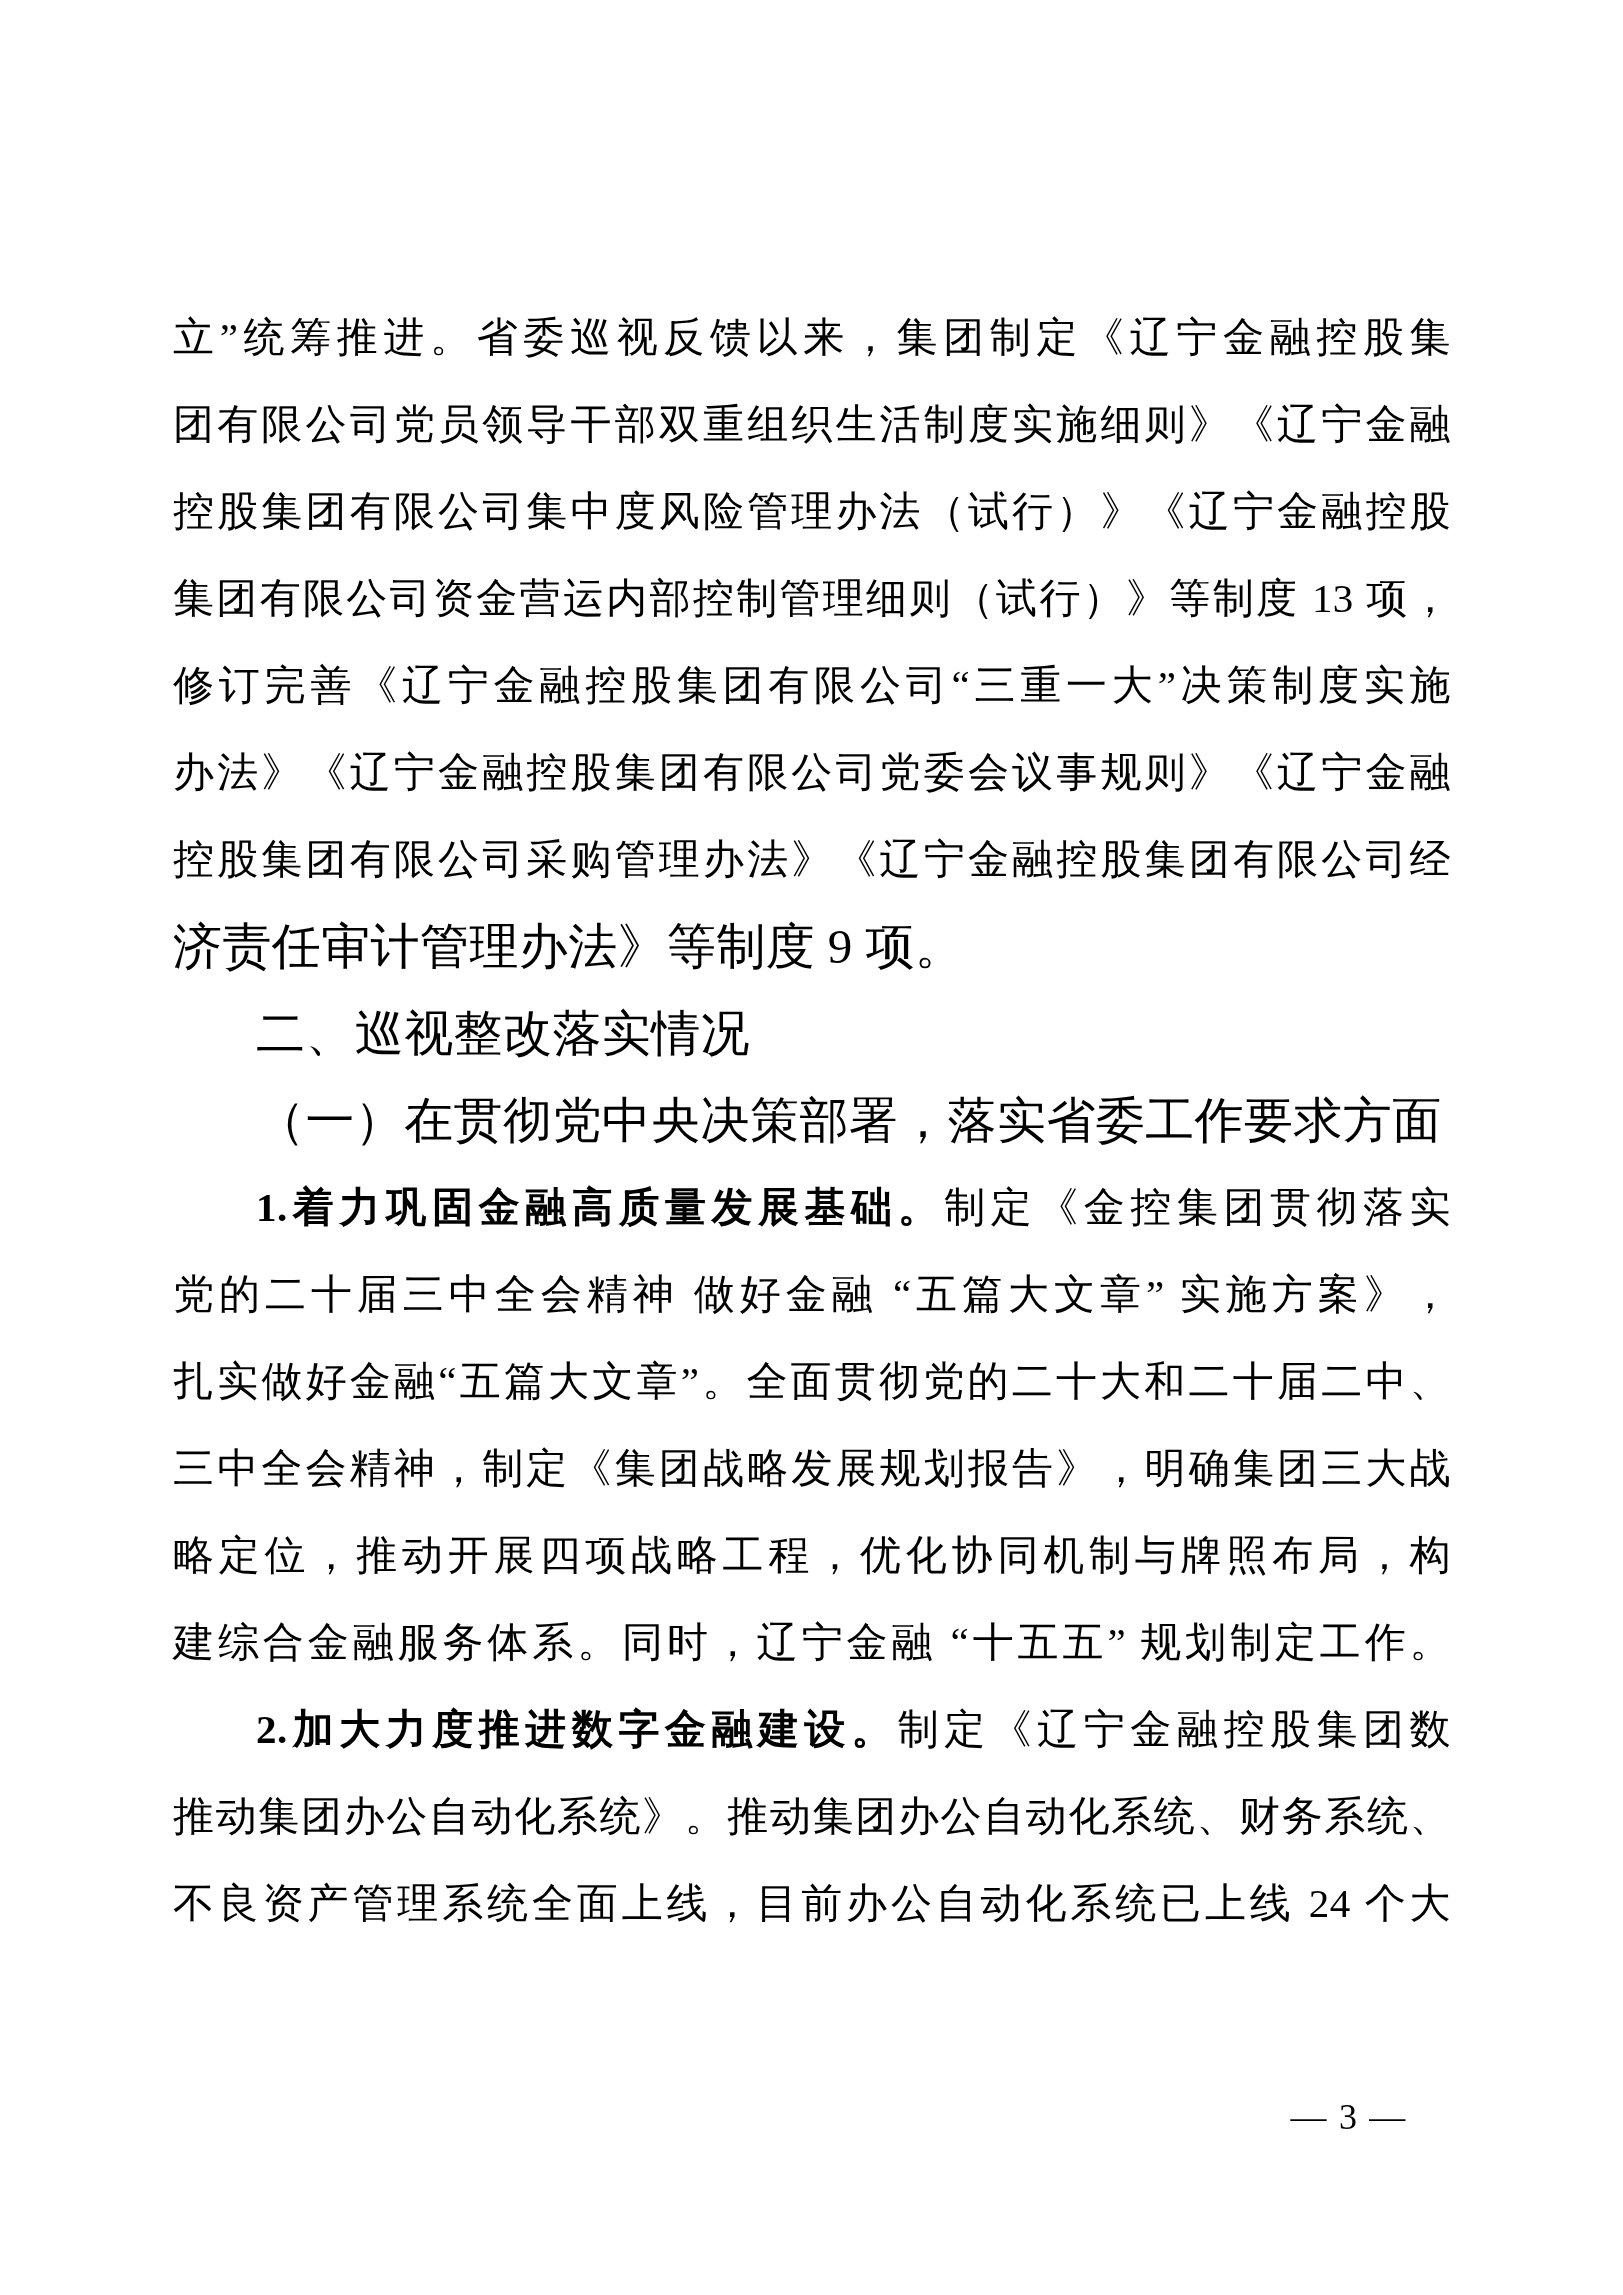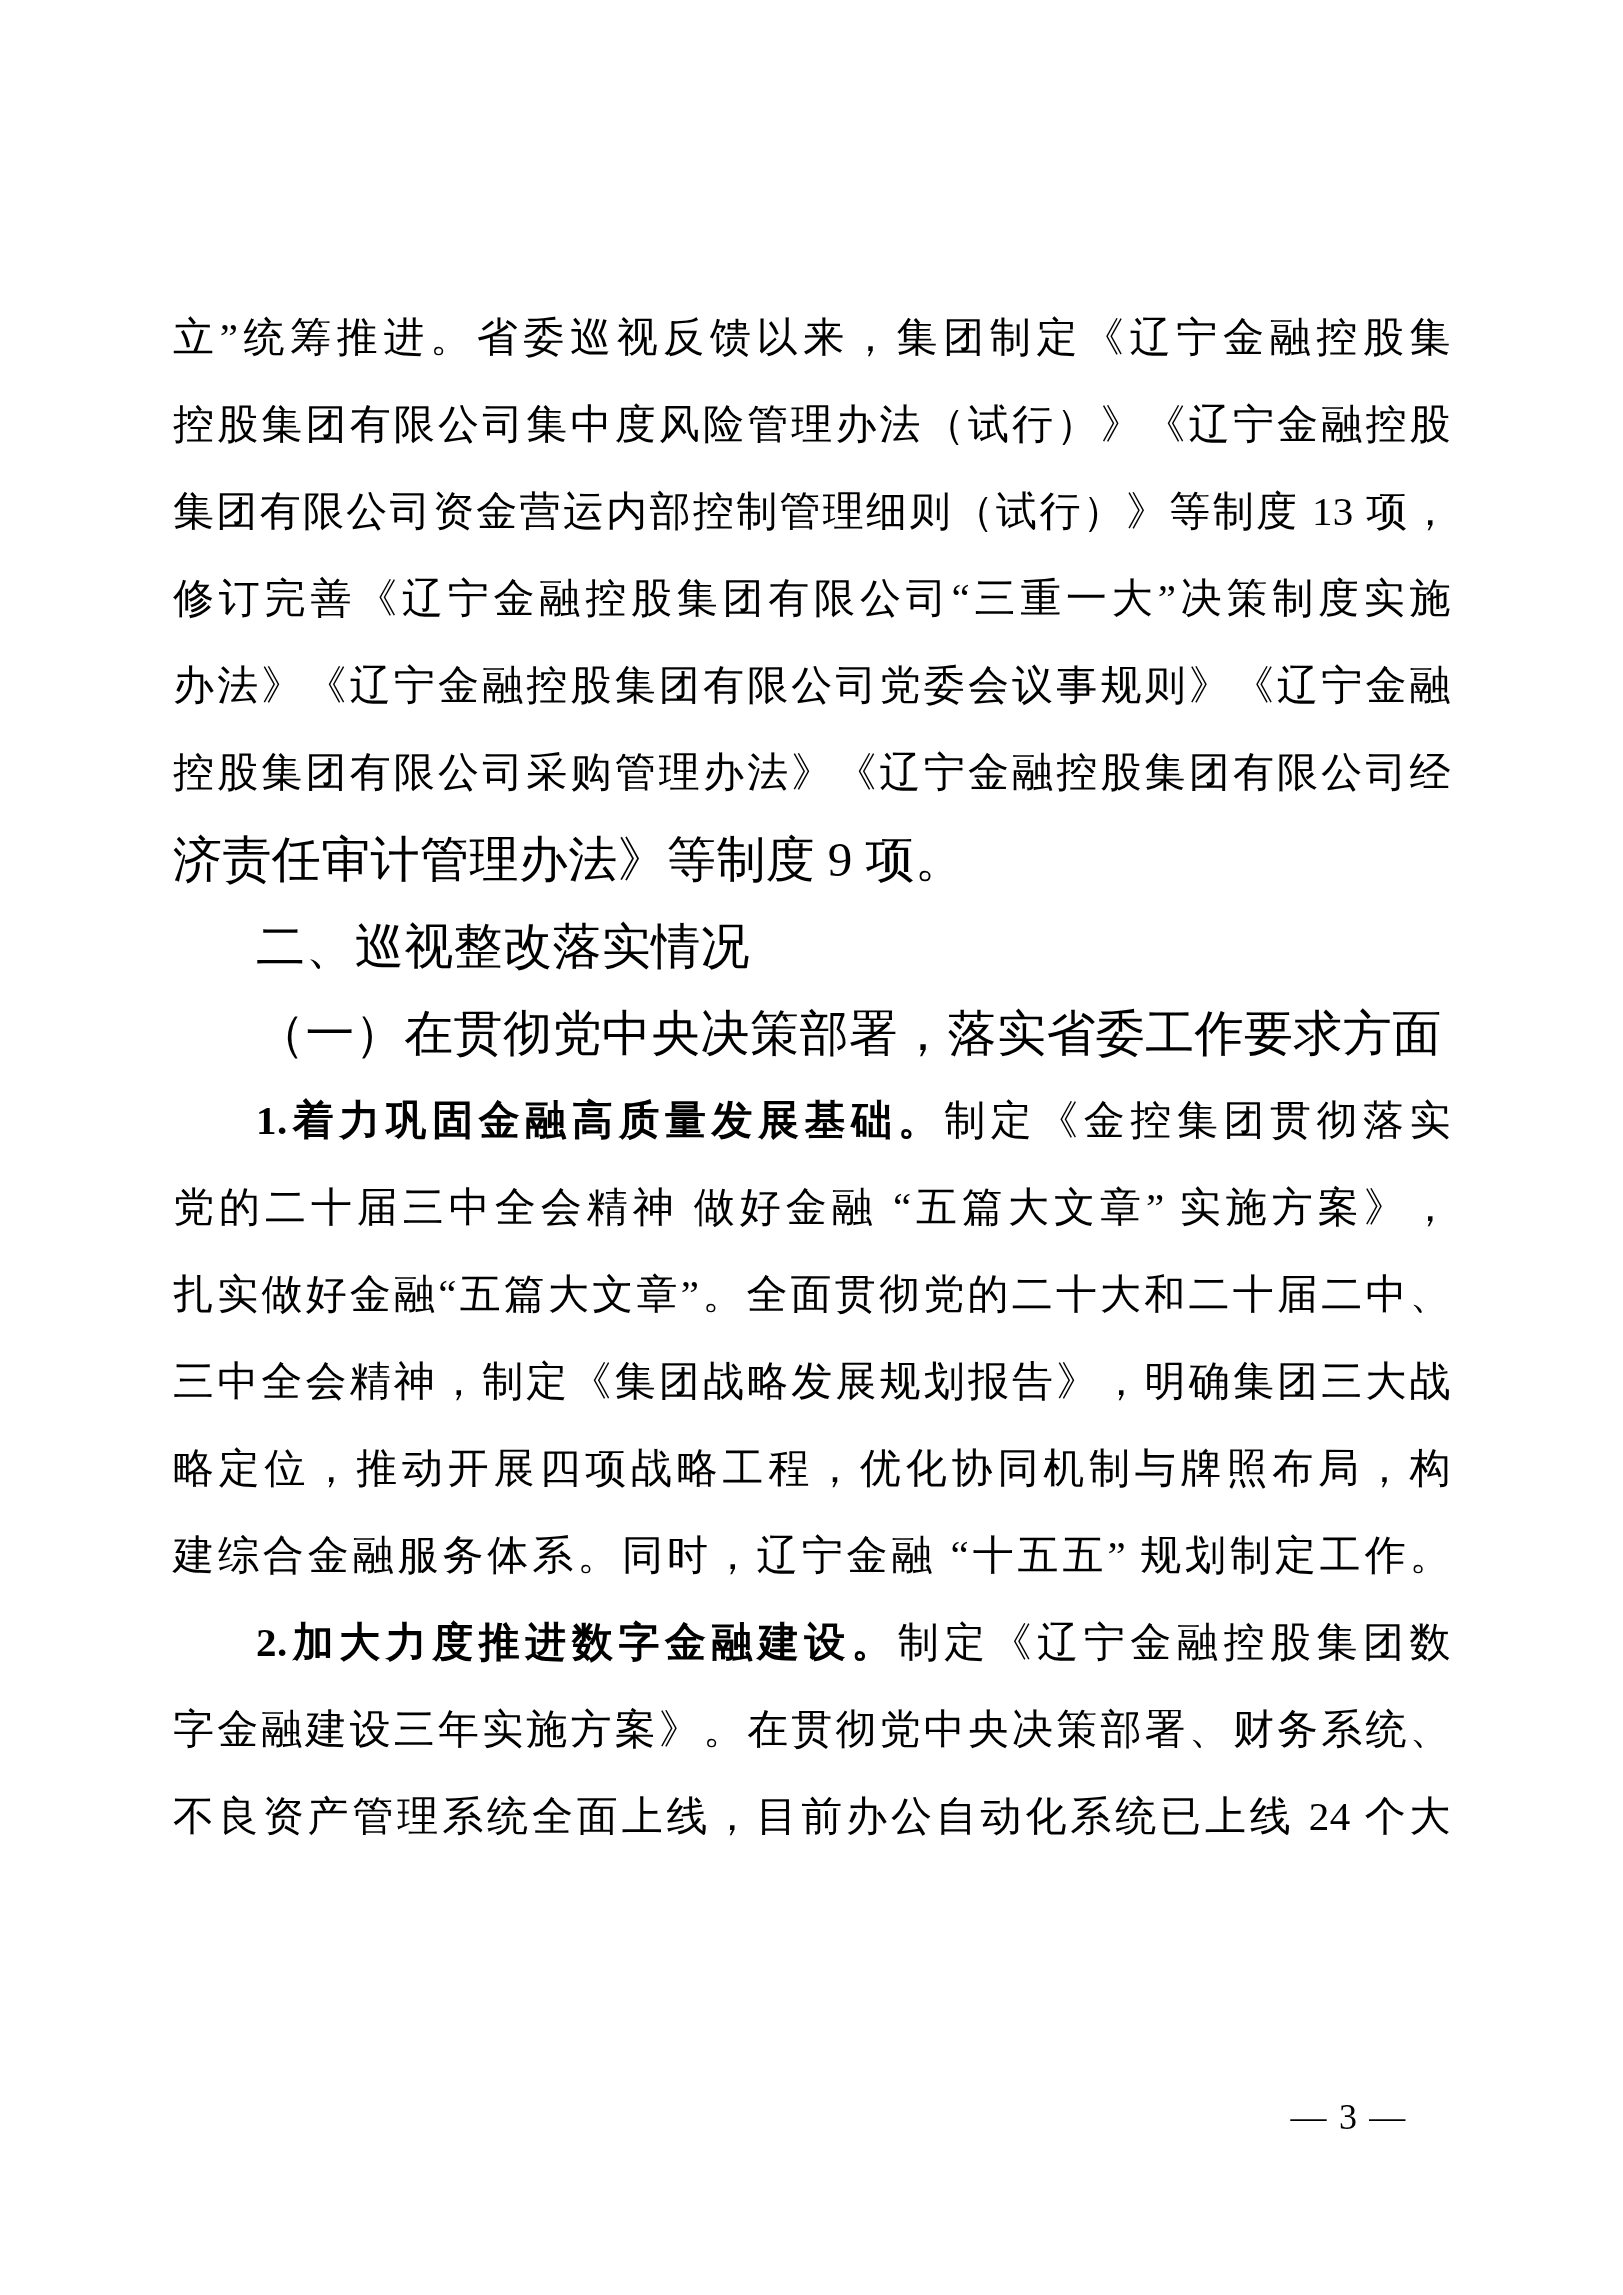--- a/index.html
+++ b/index.html
@@ -58,39 +58,40 @@
     color: #000000;
   }
 </style>
 </head>
 <body>
 
 <div class="page">
   <div class="text-block">
 
     <div class="ln">立”统筹推进。省委巡视反馈以来，集团制定《辽宁金融控股集</div>
+    <div class="ln">团有限公司党员领导干部双重组织生活制度实施细则》《辽宁金融</div>
     <div class="ln">控股集团有限公司集中度风险管理办法（试行）》《辽宁金融控股</div>
     <div class="ln">集团有限公司资金营运内部控制管理细则（试行）》等制度 13 项，</div>
     <div class="ln">修订完善《辽宁金融控股集团有限公司“三重一大”决策制度实施</div>
     <div class="ln">办法》《辽宁金融控股集团有限公司党委会议事规则》《辽宁金融</div>
     <div class="ln">控股集团有限公司采购管理办法》《辽宁金融控股集团有限公司经</div>
     <div class="ln-left">济责任审计管理办法》等制度 9 项。</div>
 
     <div class="ln-left indent heading">二、巡视整改落实情况</div>
 
     <div class="ln-left indent">（一）在贯彻党中央决策部署，落实省委工作要求方面</div>
 
     <div class="ln indent"><span class="bold">1.着力巩固金融高质量发展基础。</span><span>制定《金控集团贯彻落实</span></div>
     <div class="ln">党的二十届三中全会精神 做好金融 “五篇大文章” 实施方案》，</div>
     <div class="ln">扎实做好金融“五篇大文章”。全面贯彻党的二十大和二十届二中、</div>
     <div class="ln">三中全会精神，制定《集团战略发展规划报告》，明确集团三大战</div>
     <div class="ln">略定位，推动开展四项战略工程，优化协同机制与牌照布局，构</div>
     <div class="ln">建综合金融服务体系。同时，辽宁金融 “十五五” 规划制定工作。</div>
 
     <div class="ln indent"><span class="bold">2.加大力度推进数字金融建设。</span><span>制定《辽宁金融控股集团数</span></div>
-    <div class="ln">字金融建设三年实施方案》。在贯彻党中央决策部署、财务系统、</div>
+    <div class="ln">推动集团办公自动化系统》。推动集团办公自动化系统、财务系统、</div>
     <div class="ln">不良资产管理系统全面上线，目前办公自动化系统已上线 24 个大</div>
 
   </div>
 
   <div class="footer">— 3 —</div>
 </div>
 
 
 </body></html>

